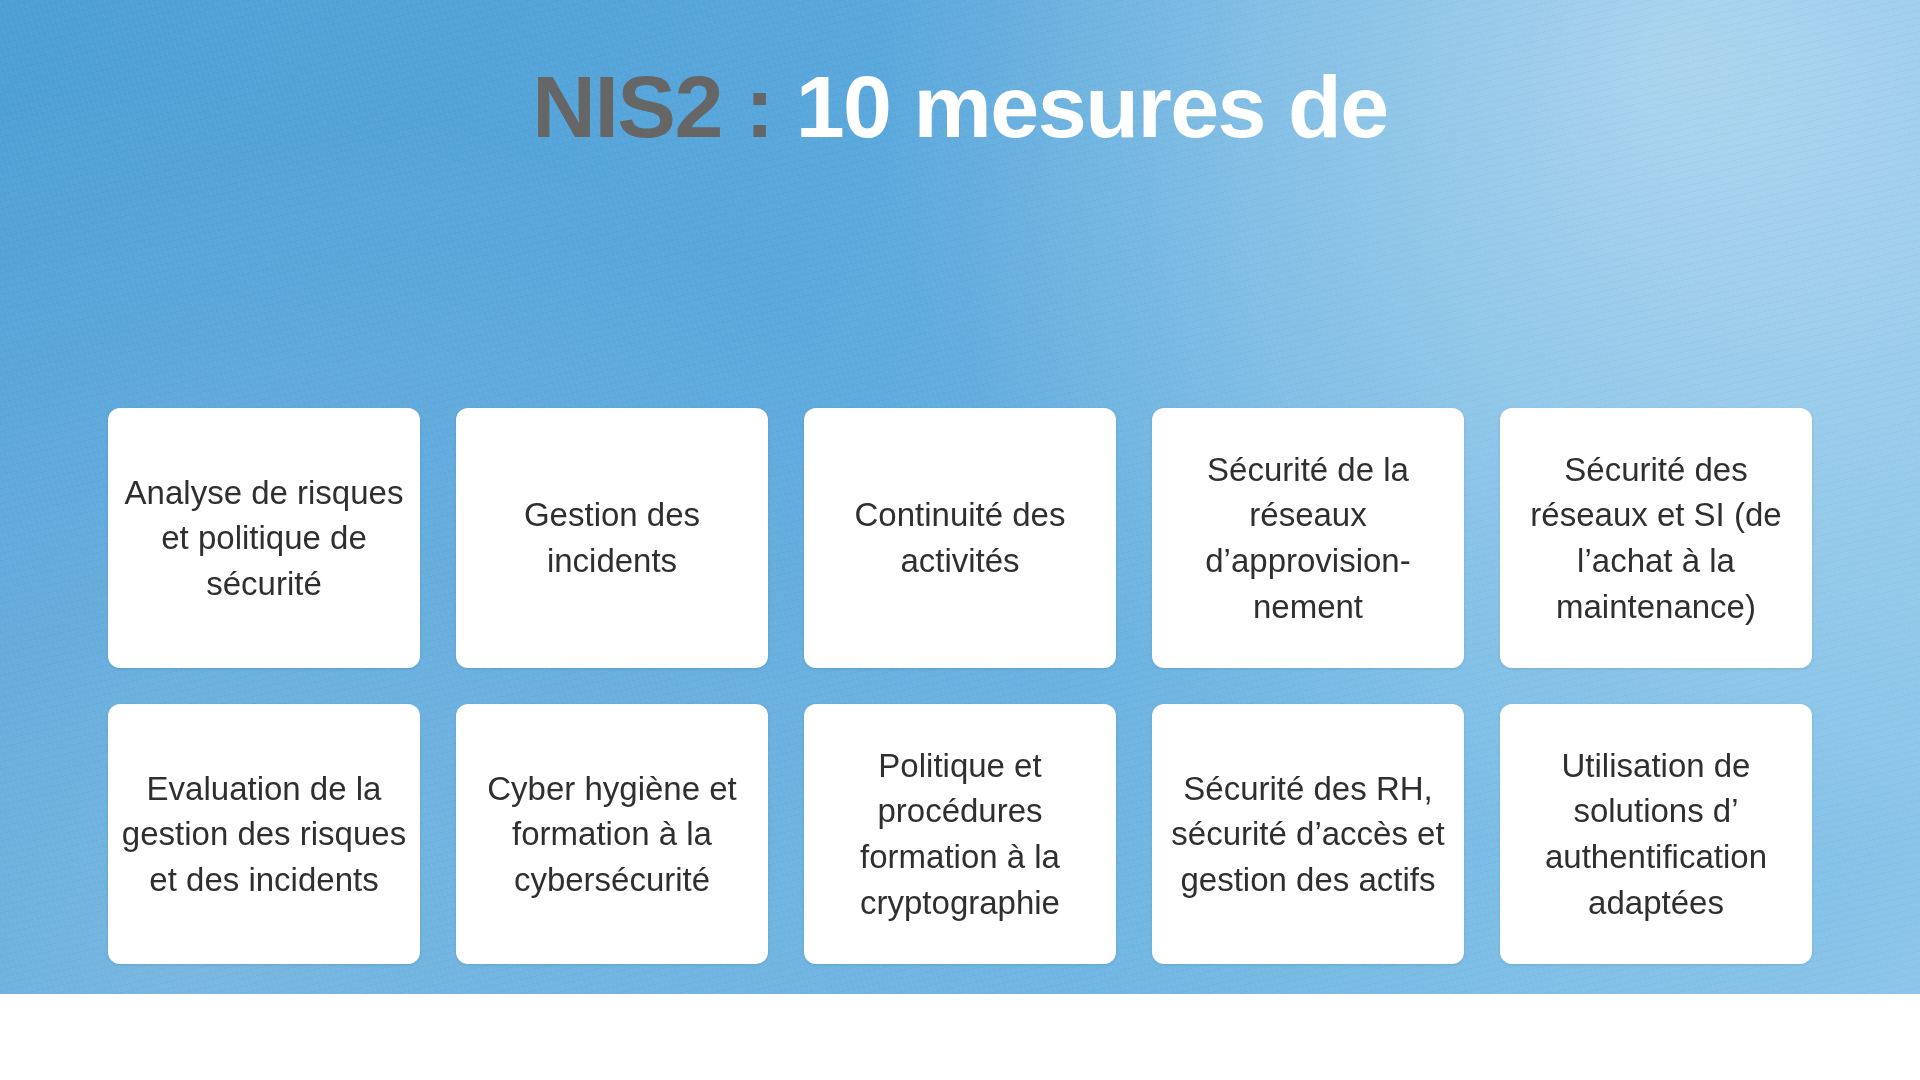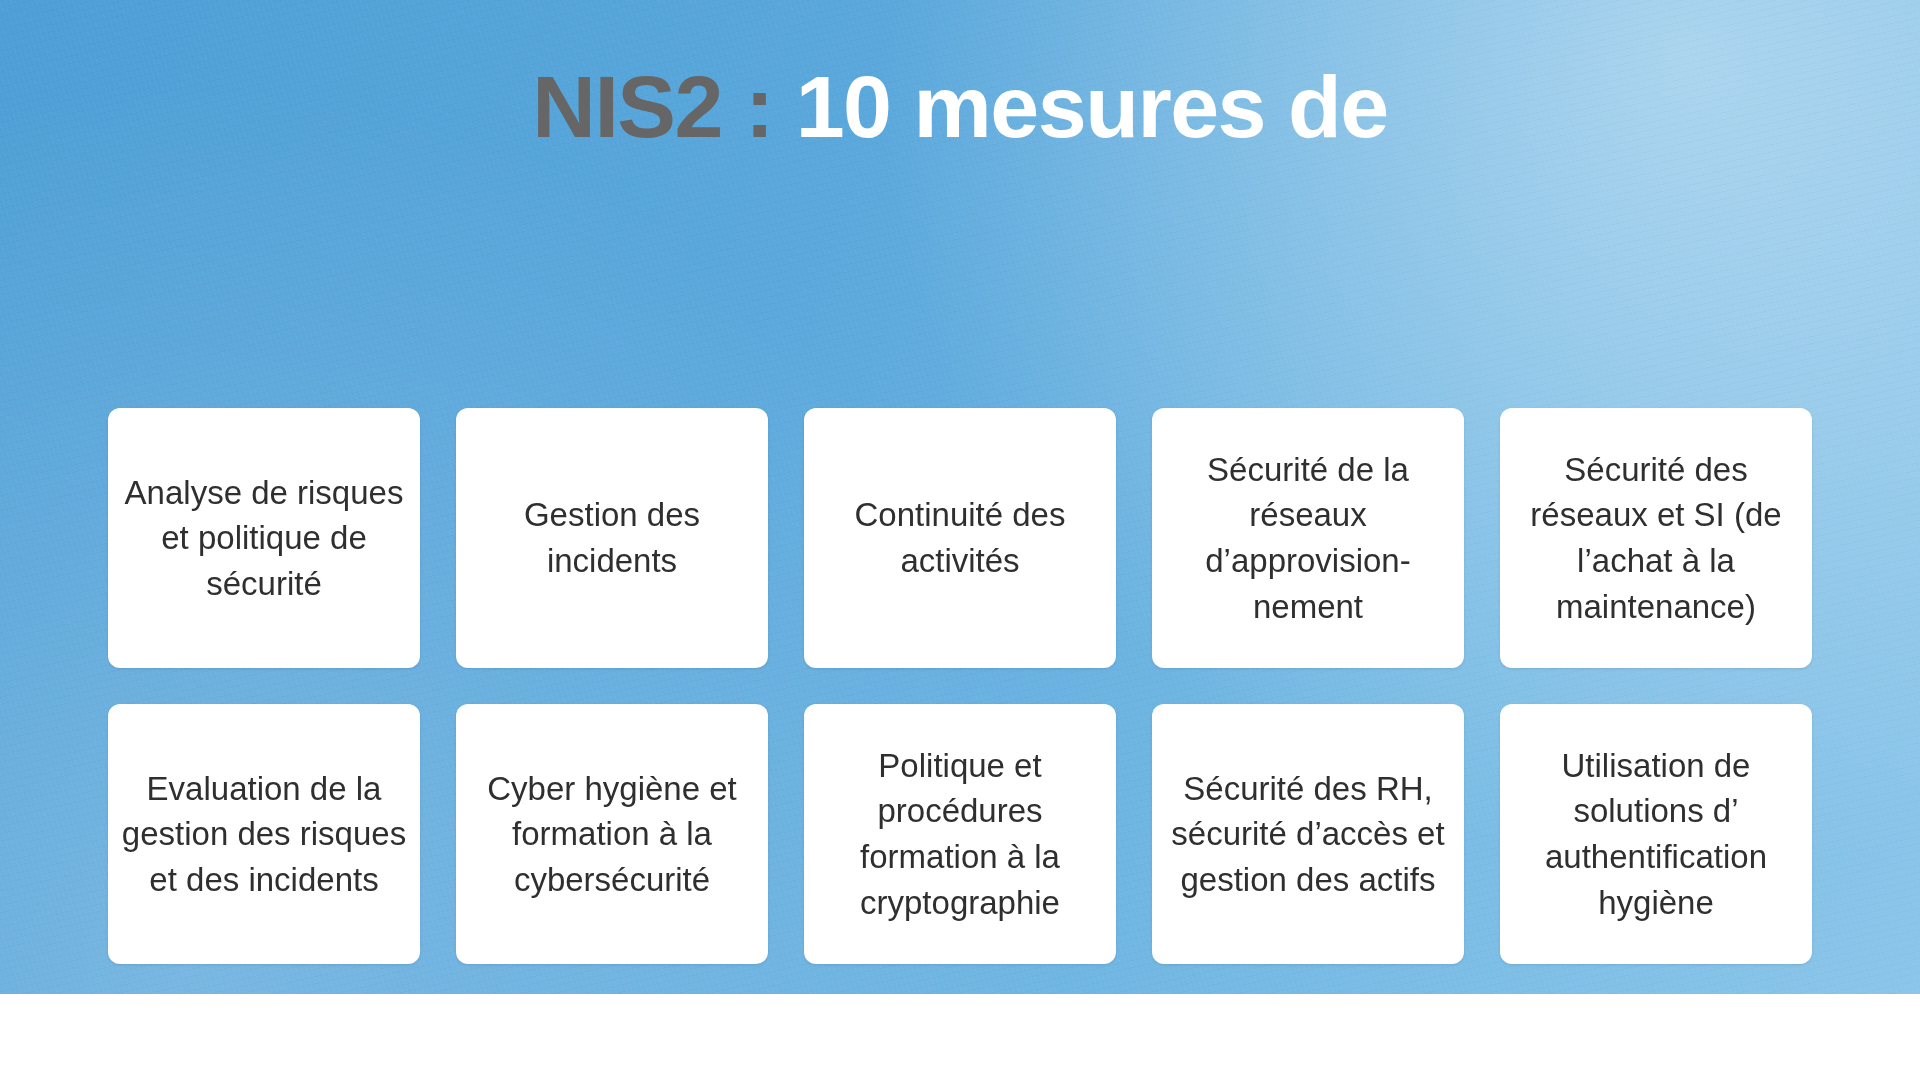--- a/index.html
+++ b/index.html
@@ -138,18 +138,18 @@
     <div class="card">
       <span class="card-text">Cyber hygiène et formation à la cybersécurité</span>
     </div>
     <div class="card">
       <span class="card-text">Politique et procédures formation à la cryptographie</span>
     </div>
     <div class="card">
       <span class="card-text">Sécurité des RH, sécurité d’accès et gestion des actifs</span>
     </div>
     <div class="card">
-      <span class="card-text">Utilisation de solutions d’ authentification hygiène</span>
+      <span class="card-text">Utilisation de solutions d’ authentification adaptées</span>
     </div>
   </div>
 
   <div class="bottom-strip"></div>
 </div>
 
 </body></html>

